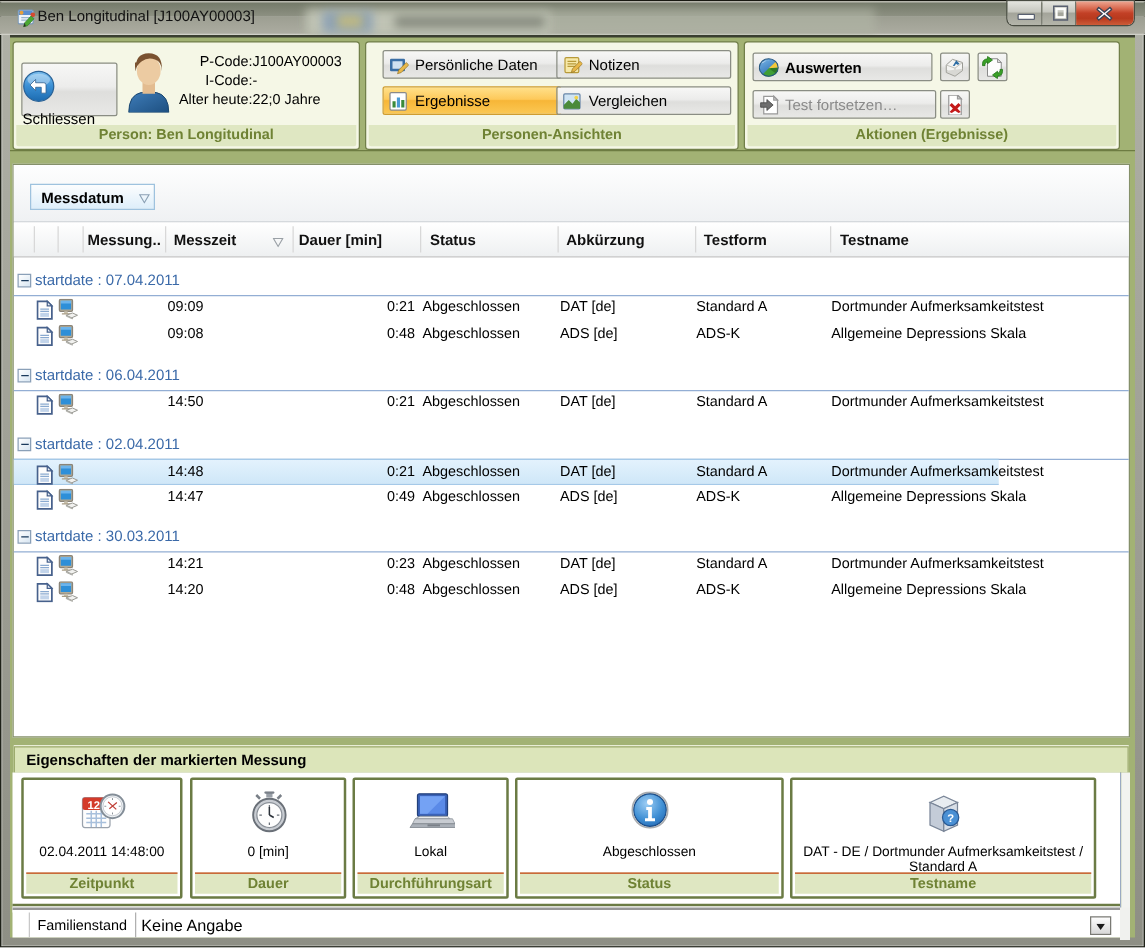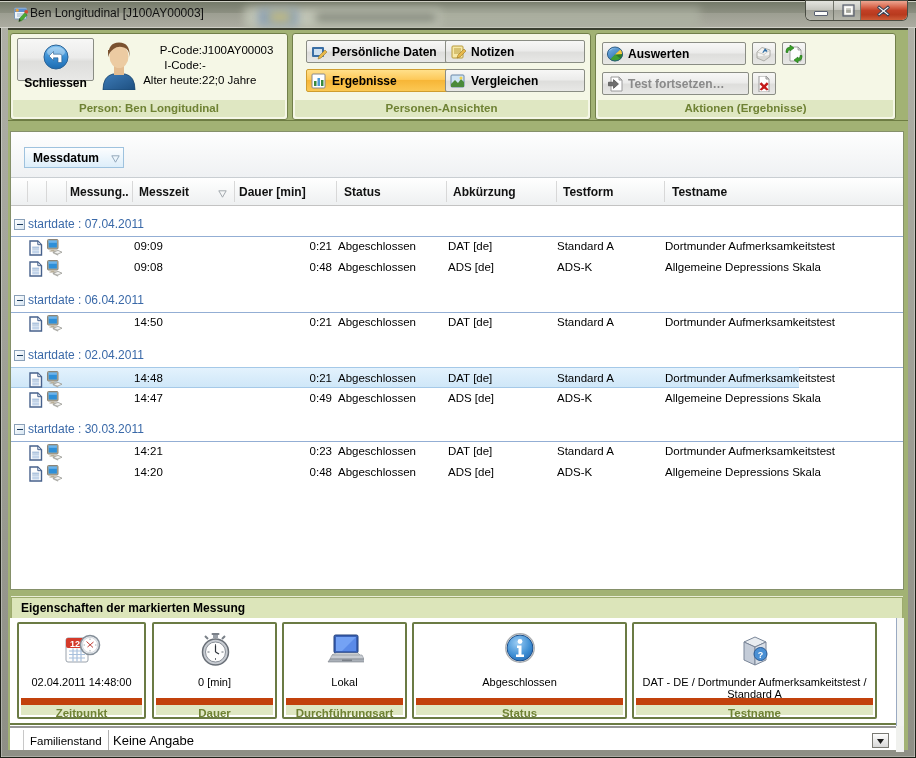--- a/index.html
+++ b/index.html
@@ -16,42 +16,42 @@
 #winbtns{position:absolute;top:1px;left:806px;width:101px;height:19px;display:flex;border-radius:0 0 5px 5px;overflow:hidden;box-shadow:0 0 0 1px #494c42,inset 0 0 0 1px rgba(255,255,255,.55);}
 .wbtn{height:19px;position:relative;background:linear-gradient(180deg,#e4e5df 0%,#c6c7bf 45%,#a3a49a 50%,#b4b5aa 100%);border-right:1px solid #71746a;box-sizing:border-box;}
 #btnmin{width:28px;}
 #btnmax{width:27px;}
 #btnclose{width:46px;border-right:none;background:linear-gradient(180deg,#eda692 0%,#d96a50 30%,#c24026 50%,#b83a1e 72%,#cd5c38 100%);}
 
 #client{position:absolute;left:8px;top:28px;width:900px;height:722px;background:#a2b274;border-top:2px solid #3a3e30;box-sizing:border-box;}
 
 .panel{position:absolute;top:3px;height:87px;background:#f5f7e6;border:1px solid #717f49;border-radius:3px;box-sizing:border-box;}
 .pfoot{position:absolute;left:2px;right:2px;bottom:2px;height:17px;background:#dfe7c2;text-align:center;font-weight:bold;font-size:11.5px;color:#6f8234;line-height:17px;border-radius:0 0 2px 2px;}
-.btn{position:absolute;background:linear-gradient(180deg,#f7f7f6 0%,#ececeb 45%,#dededc 55%,#e8e8e6 100%);border:1px solid #8a8d84;border-radius:2px;box-sizing:border-box;font-size:12px;color:#000;display:flex;align-items:center;font-weight:bold;}
+.btn{position:absolute;background:linear-gradient(180deg,#f7f7f6 0%,#ececeb 45%,#dededc 55%,#e8e8e6 100%);border:1px solid #8a8d84;border-radius:2px;box-sizing:border-box;font-size:12px;color:#000;display:flex;align-items:center;}
 .btn .ic{margin-left:4px;margin-right:5px;width:16px;height:16px;flex:0 0 16px;}
 
 #grid{position:absolute;left:2px;top:101px;width:894px;height:459px;background:#fff;border:1px solid #85906a;box-sizing:border-box;}
 #grouppanel{position:absolute;left:0;top:0;width:892px;height:45px;background:linear-gradient(180deg,#fefefe,#eff1f3);border-bottom:1px solid #c9ced2;}
 #chip{position:absolute;left:13px;top:15px;width:100px;height:21px;border:1px solid #9ec2de;background:linear-gradient(180deg,#fcfdfe,#ddeefa);font-weight:bold;font-size:12px;line-height:20px;padding-left:8px;box-sizing:border-box;}
 #hdr{position:absolute;left:0;top:46px;width:892px;height:27px;background:linear-gradient(180deg,#ffffff,#eef0f1);border-bottom:1px solid #c3c3c3;}
 .hsep{position:absolute;top:3px;bottom:3px;width:1px;background:#d8d8d8;}
 .hcap{position:absolute;top:0;height:28px;line-height:28px;font-weight:bold;font-size:12px;color:#111;}
 .grp{position:absolute;left:0;width:892px;height:23px;border-bottom:1px solid #93aed4;}
 .gbox{position:absolute;left:3px;top:6px;width:9px;height:9px;border:1px solid #8aa0b8;background:linear-gradient(135deg,#ffffff,#d8e6f2);}
 .gbox:before{content:"";position:absolute;left:1.5px;top:4px;width:6px;height:1px;background:#1a3a5c;}
 .gtxt{position:absolute;left:17px;top:4px;font-size:12px;color:#3a69a8;white-space:nowrap;}
 .row{position:absolute;left:0;width:788px;height:21px;font-size:11.5px;color:#000;}
 .cell{position:absolute;top:0;height:21px;line-height:21px;white-space:nowrap;}
 .sel{background:linear-gradient(180deg,#e3f2fd 0%,#cfe7f8 100%);border-top:1px solid #a5c9e8;border-bottom:1px solid #a5c9e8;box-sizing:border-box;}
 
 #props{position:absolute;left:2px;top:560px;width:894px;height:140px;}
 #propbar{position:absolute;left:1px;top:7px;width:892px;height:22px;background:#dce5ba;border:1px solid #9dab6e;box-sizing:border-box;font-weight:bold;font-size:12px;color:#000000;line-height:20px;padding-left:9px;box-shadow:0 -1px 0 #e9edd6;}
 #propbg{position:absolute;left:0;top:28px;width:886px;height:112px;background:#fff;}
 .card{position:absolute;top:32px;height:97px;background:#fff;border:2px solid #6b7b44;border-radius:2px;box-sizing:border-box;}
-.cfoot{position:absolute;left:2px;right:2px;bottom:2px;height:17px;background:#dfe7c2;border-top:7px solid #c2410c;text-align:center;font-weight:bold;font-size:11.5px;color:#6f8234;line-height:16px;box-sizing:border-box;}
+.cfoot{position:absolute;left:2px;right:2px;bottom:2px;height:17px;background:#dfe7c2;border-top:1px solid #c2410c;text-align:center;font-weight:bold;font-size:11.5px;color:#6f8234;line-height:16px;box-sizing:border-box;}
 .ctext{position:absolute;left:2px;right:2px;top:52px;text-align:center;font-size:11px;color:#000;}
 .cicon{position:absolute;top:9px;left:50%;transform:translateX(-50%);}
 #bottomrow{position:absolute;left:2px;top:696px;width:886px;height:24px;background:#fff;border-top:2px solid #979797;box-sizing:border-box;}
 .c1{left:123px;}
 .c2{left:223px;width:98px;text-align:right;}
 .c3{left:327px;}
 .c4{left:437px;}
 .c5{left:546px;}
 .c6{left:654px;}
 .ricons{position:absolute;left:18px;top:3px;}
@@ -96,21 +96,21 @@
     <div class="wbtn" id="btnclose">
       <svg class="abs" style="left:16px;top:4px;" width="13" height="12" viewBox="0 0 13 12">
         <path d="M2 1 L6.5 4.6 L11 1 L12.4 2.6 L8.3 6 L12.4 9.4 L11 11 L6.5 7.4 L2 11 L0.6 9.4 L4.7 6 L0.6 2.6 Z" fill="#fdfdfd" stroke="#3c4456" stroke-width="1.1"></path>
       </svg>
     </div>
   </div>
 
   <div id="client">
 
     <div class="panel" style="left:2px;width:278px;">
-      <div class="btn" style="left:6px;top:4px;width:77px;height:43px;display:block;text-align:center;">
+      <div class="btn" style="left:6px;top:16px;width:77px;height:43px;display:block;">
         <svg style="margin-top:5px;" width="26" height="26" viewBox="0 0 26 26">
           <defs>
               <linearGradient id="bl" x1="0" y1="0" x2="0" y2="1">
                 <stop offset="0" stop-color="#7fc1f0"></stop>
                 <stop offset=".5" stop-color="#3a8fd4"></stop>
                 <stop offset="1" stop-color="#1c6bb0"></stop>
               </linearGradient>
             </defs>
           <circle cx="13" cy="13" r="12" fill="url(#bl)" stroke="#2a6296"></circle>
           <ellipse cx="13" cy="8" rx="9" ry="5" fill="#ffffff" opacity="0.35"></ellipse>

